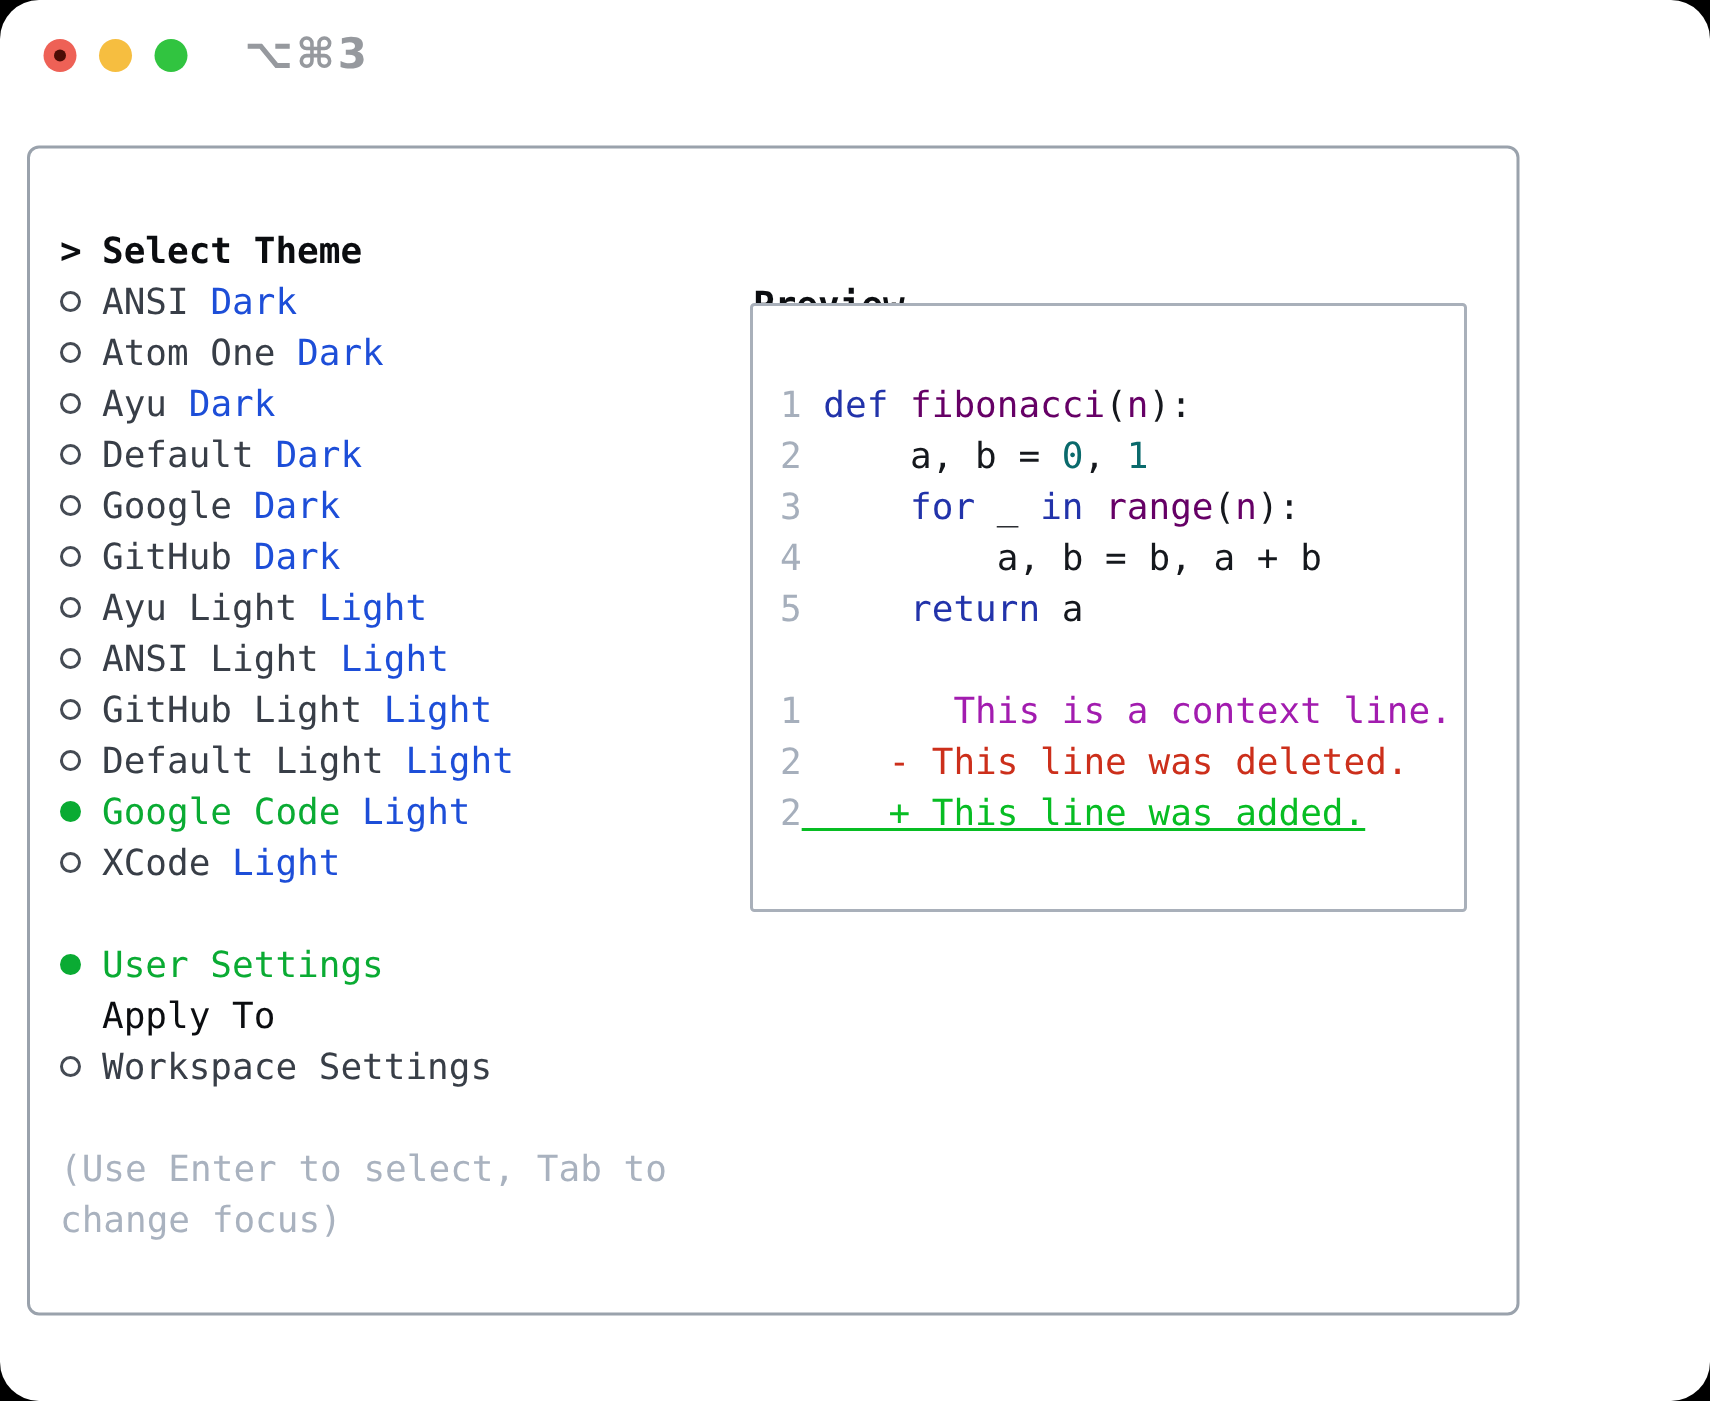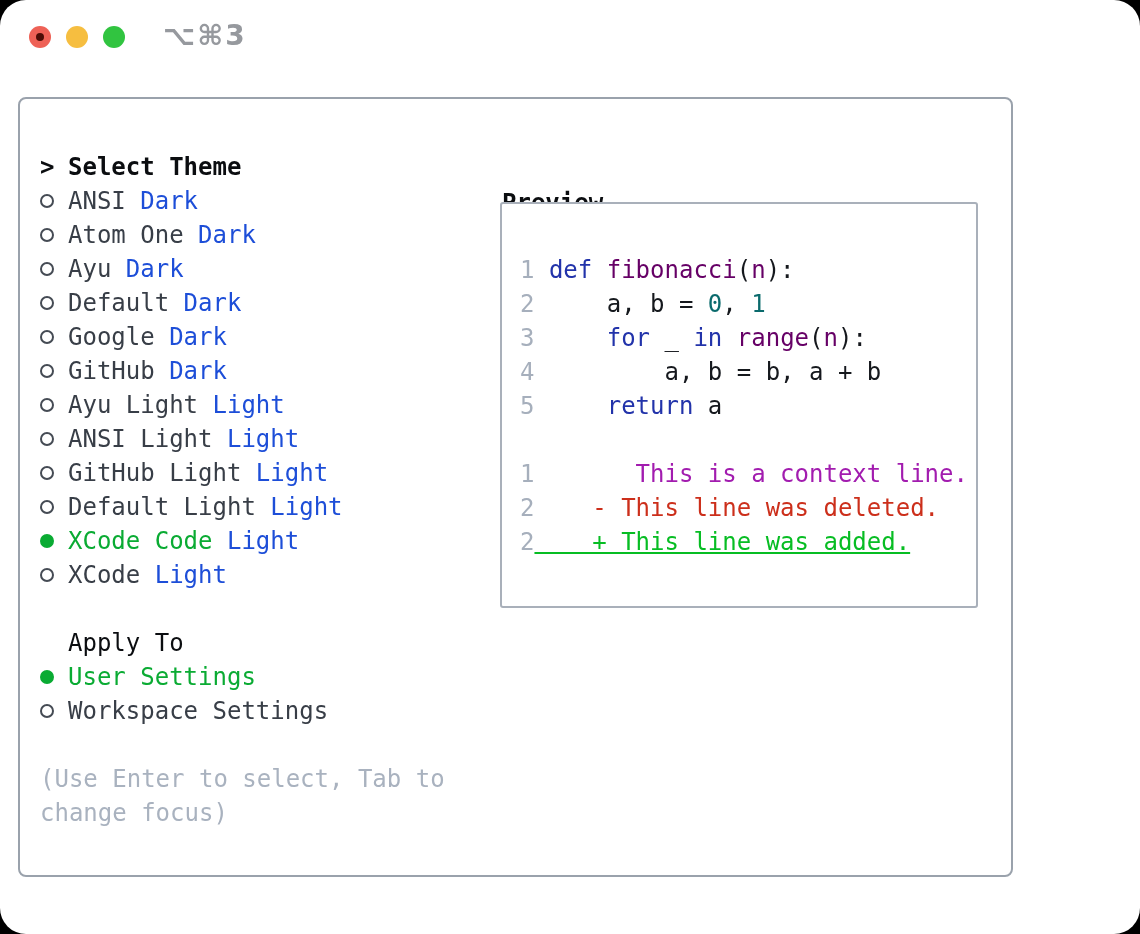--- a/index.html
+++ b/index.html
@@ -83,27 +83,27 @@
           <div class="row"><span class="marker"><span class="circle"></span></span><span><span>ANSI</span> <span class="tag">Dark</span></span></div>
           <div class="row"><span class="marker"><span class="circle"></span></span><span><span>Atom One</span> <span class="tag">Dark</span></span></div>
           <div class="row"><span class="marker"><span class="circle"></span></span><span><span>Ayu</span> <span class="tag">Dark</span></span></div>
           <div class="row"><span class="marker"><span class="circle"></span></span><span><span>Default</span> <span class="tag">Dark</span></span></div>
           <div class="row"><span class="marker"><span class="circle"></span></span><span><span>Google</span> <span class="tag">Dark</span></span></div>
           <div class="row"><span class="marker"><span class="circle"></span></span><span><span>GitHub</span> <span class="tag">Dark</span></span></div>
           <div class="row"><span class="marker"><span class="circle"></span></span><span><span>Ayu Light</span> <span class="tag">Light</span></span></div>
           <div class="row"><span class="marker"><span class="circle"></span></span><span><span>ANSI Light</span> <span class="tag">Light</span></span></div>
           <div class="row"><span class="marker"><span class="circle"></span></span><span><span>GitHub Light</span> <span class="tag">Light</span></span></div>
           <div class="row"><span class="marker"><span class="circle"></span></span><span><span>Default Light</span> <span class="tag">Light</span></span></div>
-          <div class="row"><span class="marker"><span class="circle filled"></span></span><span><span class="green-label">XCode Code</span> <span class="tag">Light</span></span></div>
+          <div class="row"><span class="marker"><span class="circle filled"></span></span><span><span class="green-label">Google Code</span> <span class="tag">Light</span></span></div>
           <div class="row"><span class="marker"><span class="circle"></span></span><span><span>XCode</span> <span class="tag">Light</span></span></div>
         </div>
       <div class="row"></div>
       <div id="apply-list">
+          <div class="row"><span class="marker"><span class="circle filled"></span></span><span class="green-label">User Settings</span></div>
           <div class="row"><span class="marker"></span><span class="subhdr">Apply To</span></div>
-          <div class="row"><span class="marker"><span class="circle filled"></span></span><span class="green-label">User Settings</span></div>
           <div class="row"><span class="marker"><span class="circle"></span></span><span>Workspace Settings</span></div>
         </div>
       <div class="row"></div>
       <div class="row hint"><span>(Use Enter to select, Tab to</span></div>
       <div class="row hint"><span>change focus)</span></div>
     </div>
 
     <div class="preview-hdr">Preview</div>
     <div class="preview-box">
       <div id="preview-lines">

